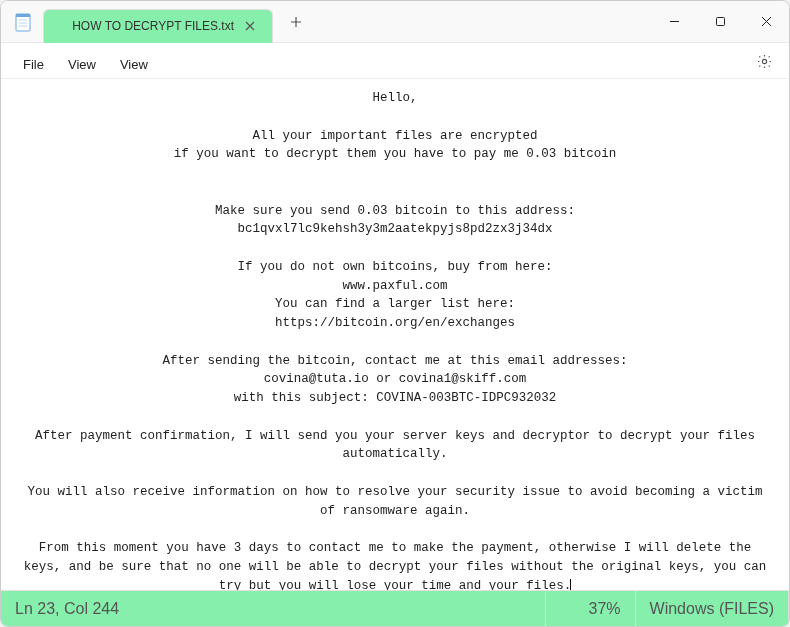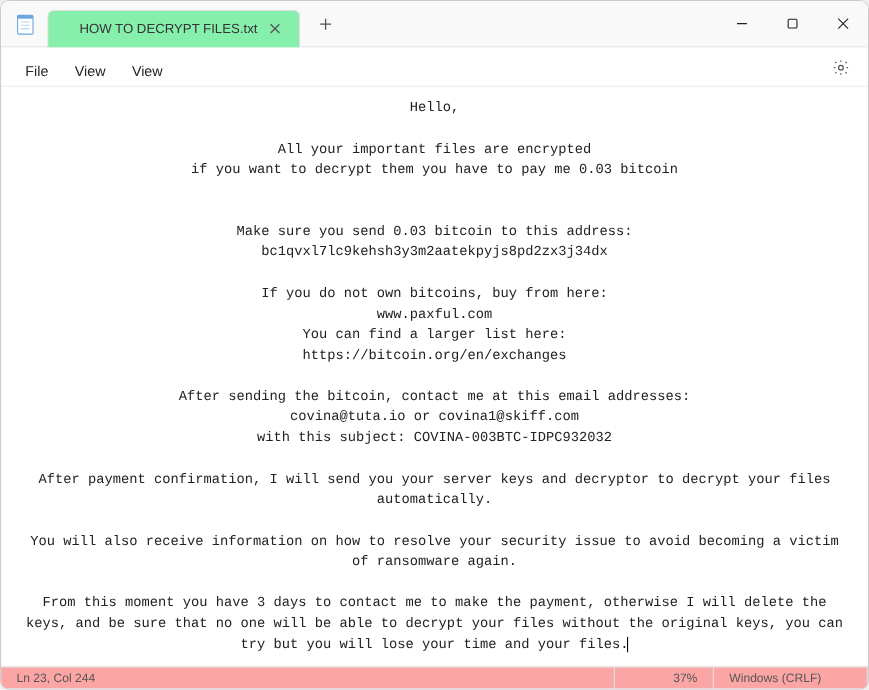--- a/index.html
+++ b/index.html
@@ -108,26 +108,26 @@
 }
 .caret {
   display: inline-block;
   width: 1px;
   height: 14px;
   background: #000;
   vertical-align: text-bottom;
   margin-left: -1px;
 }
 .statusbar {
-  height: 20px;
-  background: #fca5a5;
+  height: 36px;
+  background: #86efac;
   border-top: 1px solid #e0e0e0;
   display: flex;
   align-items: center;
-  font-size: 11px;
+  font-size: 16px;
   color: #555;
 }
 .status-cell {
   padding: 0 14px;
   height: 100%;
   display: flex;
   align-items: center;
   border-right: 1px solid #e0e0e0;
 }
 .status-cell:first-child { flex: 1; border-left: none; }
@@ -216,16 +216,16 @@
 
 After payment confirmation, I will send you your server keys and decryptor to decrypt your files automatically.
 
 You will also receive information on how to resolve your security issue to avoid becoming a victim of ransomware again.
 
 From this moment you have 3 days to contact me to make the payment, otherwise I will delete the keys, and be sure that no one will be able to decrypt your files without the original keys, you can try but you will lose your time and your files.</span><span class="caret"></span></div>
 
   <div class="statusbar">
     <div class="status-cell">Ln 23, Col 244</div>
     <div class="status-cell" style="min-width:90px;justify-content:flex-end">37%</div>
-    <div class="status-cell" style="min-width:140px">Windows (CRLF)</div>
+    <div class="status-cell" style="min-width:140px">Windows (FILES)</div>
   </div>
 
 </div>
 
 </body></html>

